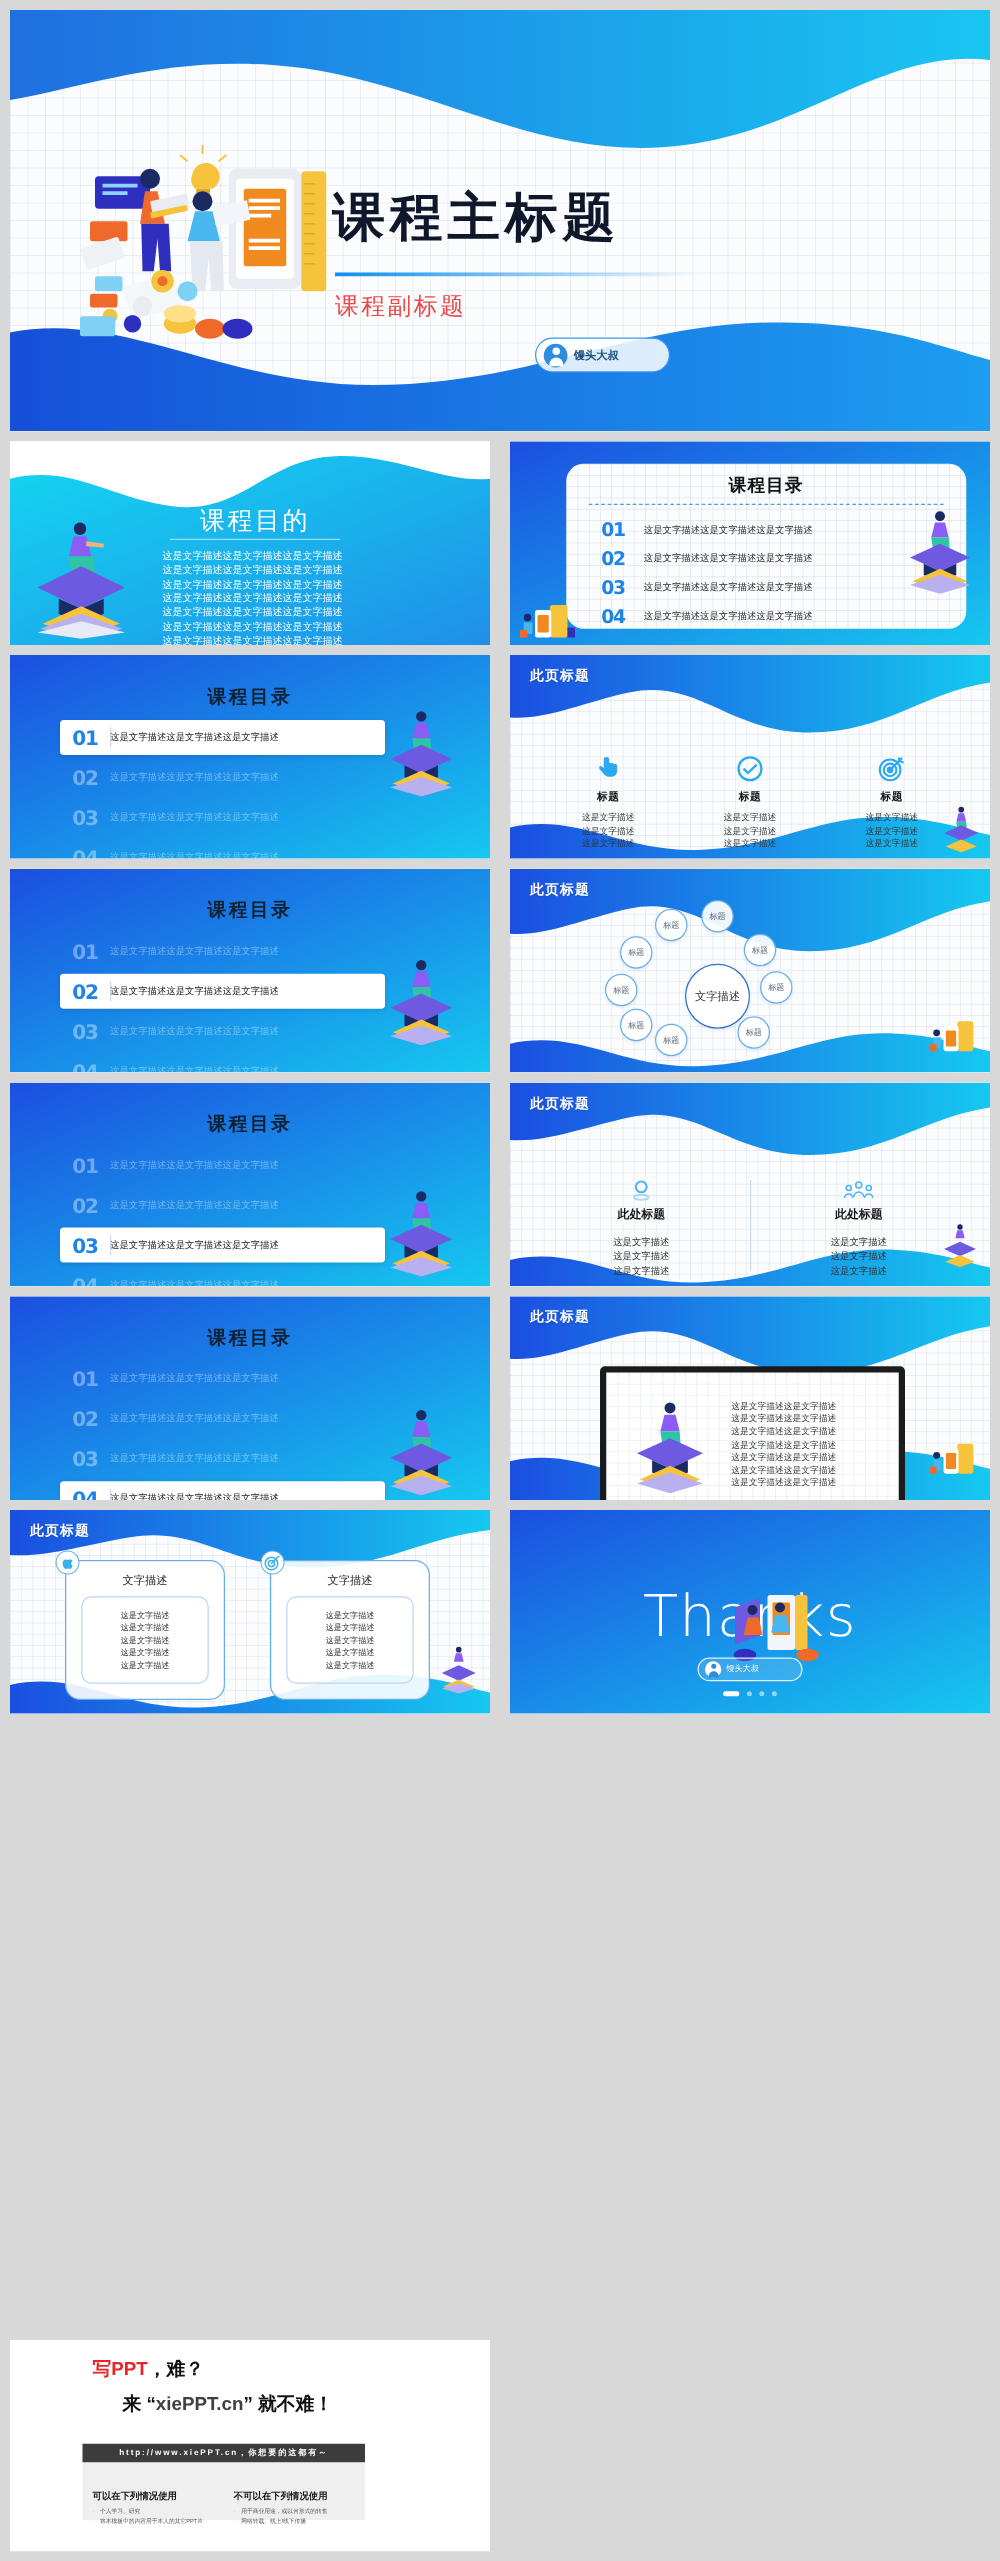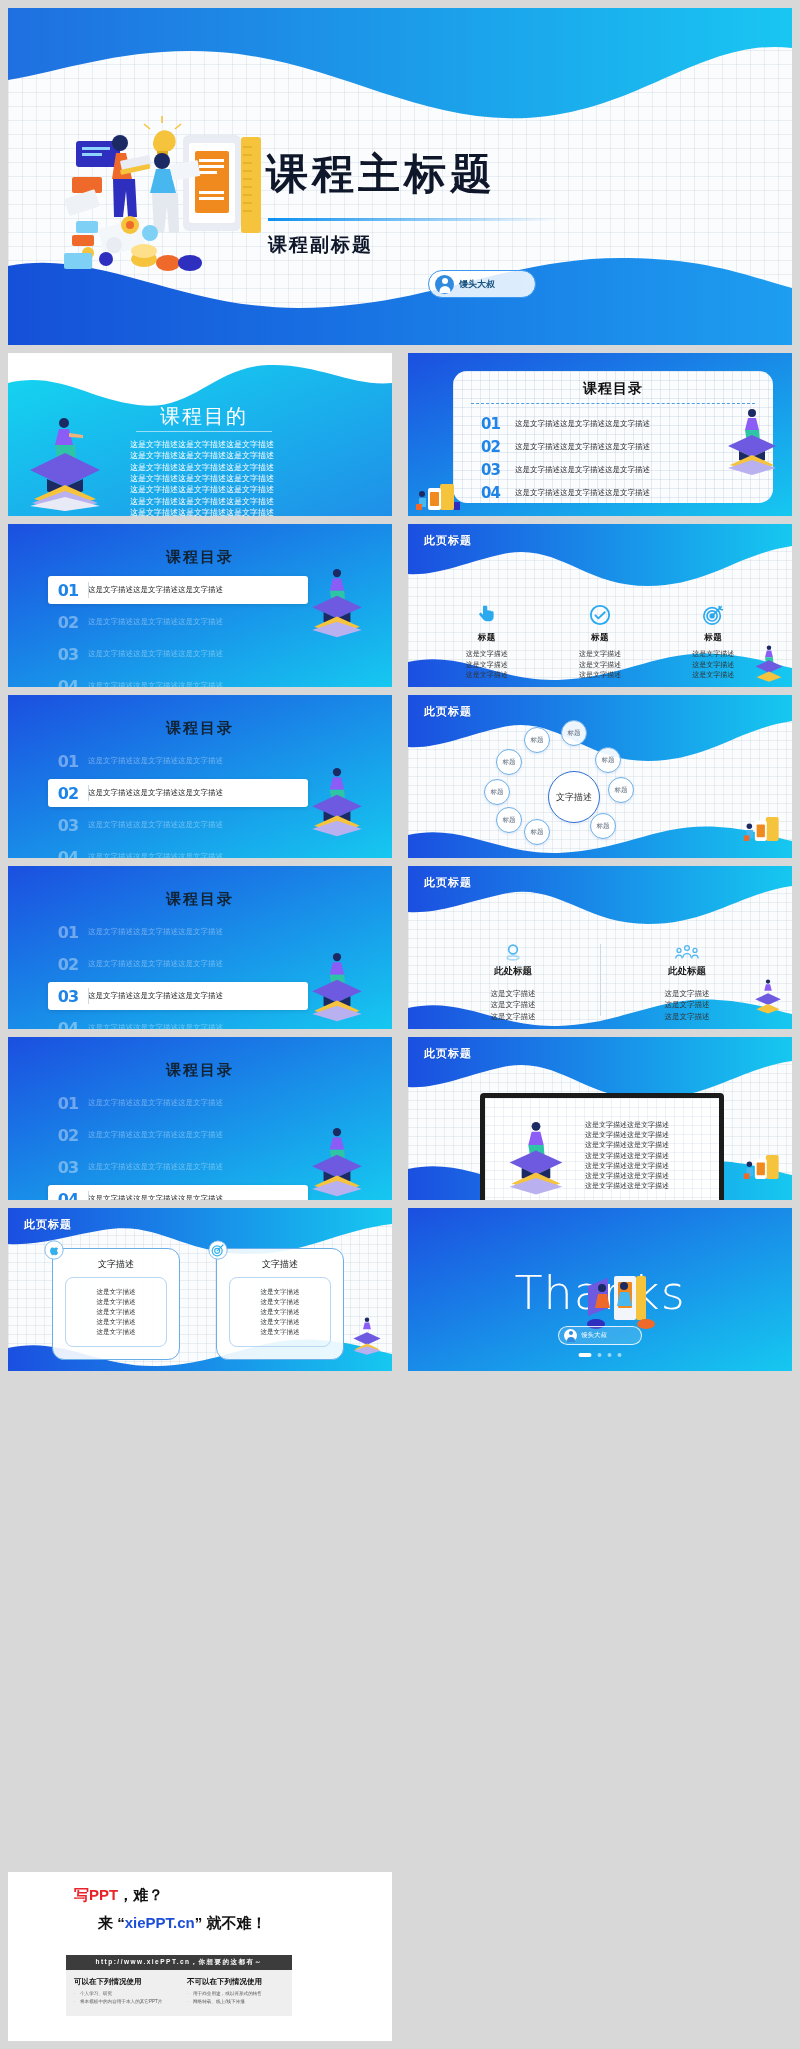--- a/index.html
+++ b/index.html
@@ -32,21 +32,21 @@
     font-size: 42px; font-weight: 900; color: #0f172a;
     letter-spacing: 4px; line-height: 1;
     font-family: "DejaVu Sans", sans-serif;
   }
   #cover .cover-rule {
     position: absolute; left: 260px; top: 210px; width: 290px; height: 3px;
     background: linear-gradient(to right, #0b8ff0, rgba(11,143,240,0));
   }
   #cover .cover-sub {
     position: absolute; left: 260px; top: 224px;
-    font-size: 19px; font-weight: 700; color: #0f172a; letter-spacing: 2px;
+    font-size: 19px; font-weight: 400; color: #ef4444; letter-spacing: 2px;
   }
   #cover .author-pill {
     position: absolute; left: 420px; top: 262px;
     width: 108px; height: 28px; border-radius: 14px;
     border: 1px solid #3a97ef; background: rgba(255,255,255,.85);
     display: flex; align-items: center; gap: 5px; padding-left: 6px;
   }
   #cover .author-pill .av {
     width: 19px; height: 19px; border-radius: 50%;
     background: #2f8ae0; position: relative; flex: none;
@@ -214,31 +214,31 @@
   .thanks-pill span { font-size: 6.5px; color: #fff; }
   .dots { position: absolute; left: 50%; transform: translateX(-50%); bottom: 14px; display: flex; gap: 6px; align-items: center; }
   .dots i { width: 4px; height: 4px; border-radius: 50%; background: rgba(255,255,255,.55); display: block; }
   .dots i.w { width: 13px; border-radius: 2px; background: #fff; }
 
   
   #promo { left: 8px; top: 1872px; width: 384px; height: 169px; background: #fff; }
   #promo .l1 { position: absolute; left: 66px; top: 14px; font-size: 15px; font-weight: bold; color: #111; }
   #promo .l1 b { color: #e8232a; }
   #promo .l2 { position: absolute; left: 90px; top: 42px; font-size: 15px; font-weight: bold; color: #111; }
-  #promo .l2 b { color: #1d4ed8; }
+  #promo .l2 b { color: #404040; }
   #promo .bar {
     position: absolute; left: 58px; top: 83px; width: 226px; height: 15px;
     background: #3c3c3c; color: #fff; font-size: 6.5px; letter-spacing: 1.5px;
     display: flex; align-items: center; justify-content: center; font-weight: bold;
   }
   #promo .tbl {
     position: absolute; left: 58px; top: 98px; width: 226px; height: 46px;
     background: #efefef; display: flex;
   }
-  #promo .tbl .half { flex: 1; padding: 7px 8px; }
+  #promo .tbl .half { flex: 1; padding: 22px 8px; }
   #promo .tbl h4 { font-size: 7.5px; color: #111; font-weight: bold; margin-bottom: 4px; }
   #promo .tbl li { font-size: 4.6px; color: #555; list-style: none; margin-bottom: 2.5px; padding-left: 6px; position: relative; }
   #promo .tbl li::before { content: "·"; position: absolute; left: 0; color: #999; }
 </style>
 </head>
 <body>
 
 <div class="page">
 
   <div class="slide" id="cover">

